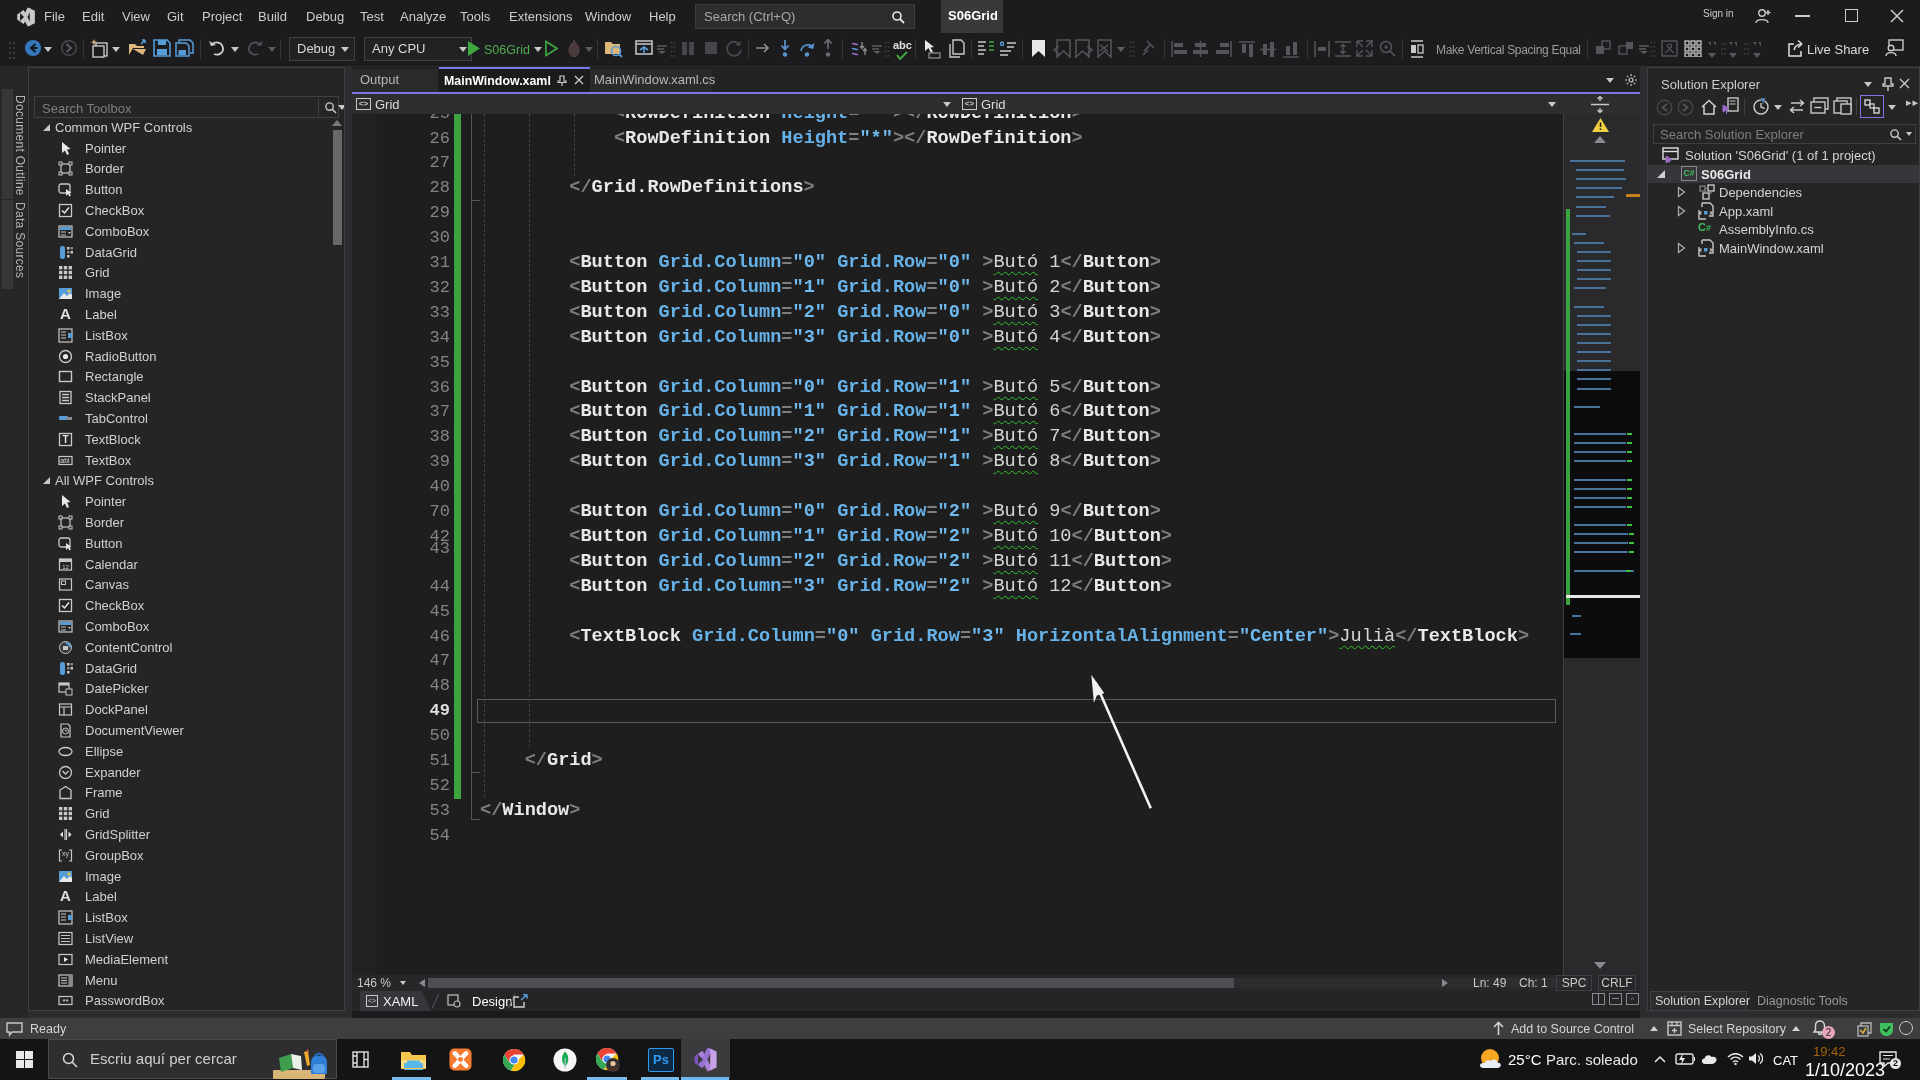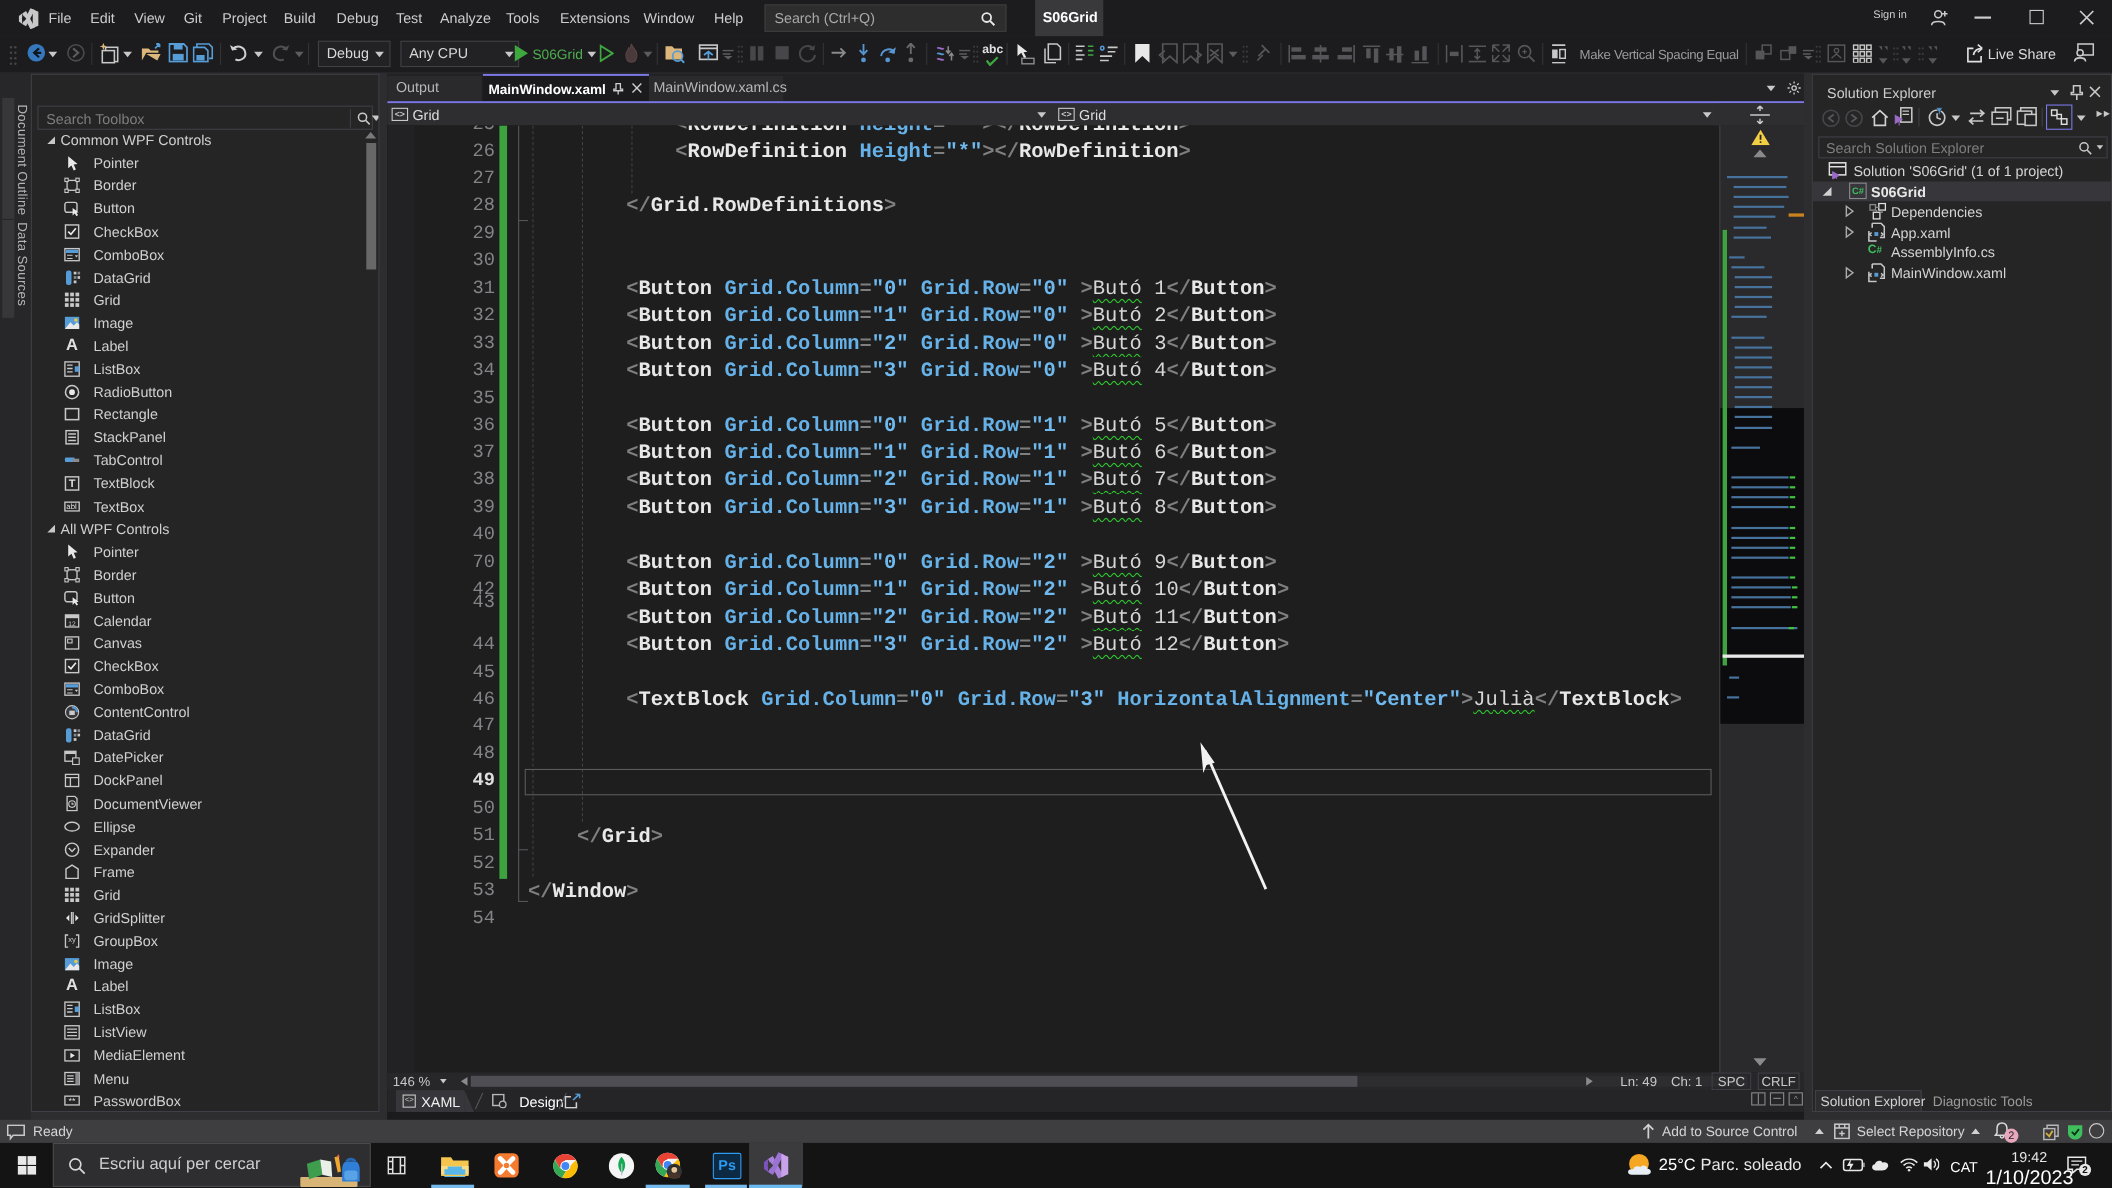--- a/index.html
+++ b/index.html
@@ -1120,21 +1120,21 @@
       </svg>
     <svg class="abs" style="left:1727px;top:14px" width="17" height="12" viewBox="0 0 17 12">
         <path d="M1 4 C5.5 -0.5 11.5 -0.5 16 4 M3.5 6.5 C6.5 3.5 10.5 3.5 13.5 6.5 M6 9 C7.5 7.5 9.5 7.5 11 9" stroke="#e8e8e8" stroke-width="1.5" fill="none"></path>
         <circle cx="8.5" cy="11" r="1.2" fill="#e8e8e8"></circle>
       </svg>
     <svg class="abs" style="left:1748px;top:13px" width="15" height="13" viewBox="0 0 15 13">
         <path d="M1 4.5 L4 4.5 L8 1 L8 12 L4 8.5 L1 8.5 Z" fill="#e8e8e8"></path>
         <path d="M10 3.5 C12 5 12 8 10 9.5 M12 1.5 C15.5 4 15.5 9 12 11.5" stroke="#e8e8e8" stroke-width="1.3" fill="none"></path>
       </svg>
     <span class="abs" style="left:1773px;top:14px;font-size:13px;color:#ffffff">CAT</span>
-    <span class="abs" style="left:1813px;top:5px;width:48px;text-align:right;font-size:13px;color:#e5e5e5">19:42</span>
+    <span class="abs" style="left:1813px;top:5px;width:48px;font-size:13px;color:#a16207">19:42</span>
     <span class="abs" style="left:1805px;top:21px;width:56px;text-align:right;font-size:18px;color:#ffffff">1/10/2023</span>
     <svg class="abs" style="left:1879px;top:12px" width="18" height="16" viewBox="0 0 18 16">
         <path d="M1 1 L17 1 L17 12 L9 12 L5 15.5 L5 12 L1 12 Z" fill="none" stroke="#e8e8e8" stroke-width="1.4"></path>
         <path d="M4 4.5 L14 4.5 M4 8 L11 8" stroke="#e8e8e8" stroke-width="1.2"></path>
       </svg>
     <div class="abs" style="left:1890px;top:19px;width:11px;height:11px;border-radius:6px;background:#e8e8e8;color:#101012;font-size:9px;font-weight:bold;text-align:center;line-height:11px">2</div>
   </div>
   <svg class="abs" style="left:1080px;top:665px;z-index:50" width="85" height="150" viewBox="0 0 85 150">
     <line x1="70.8" y1="143.3" x2="15.5" y2="17.5" stroke="#f2f2f2" stroke-width="2.6"></line>
     <path d="M11.3 9.7 L24.3 28.3 L16.9 30.5 L13.9 37.8 Z" fill="#f2f2f2"></path>

